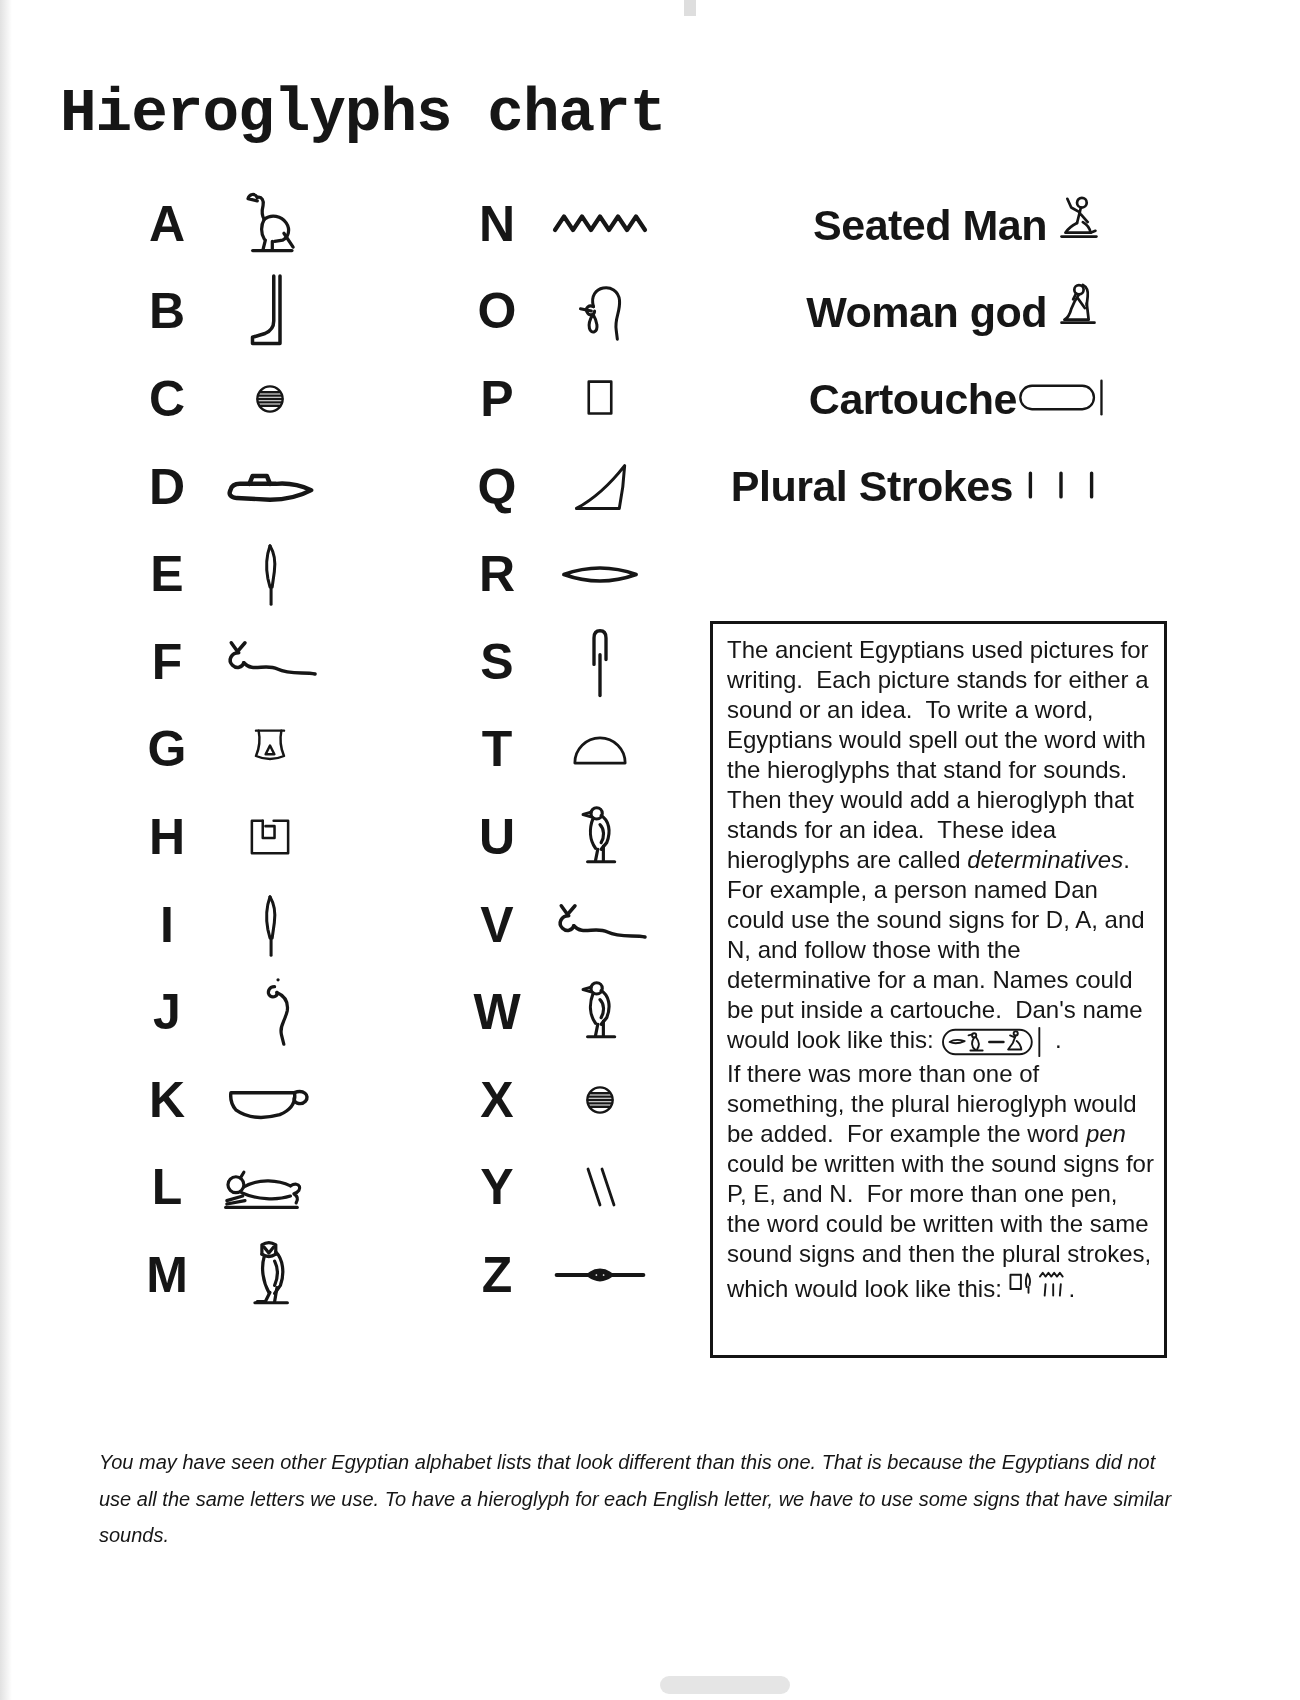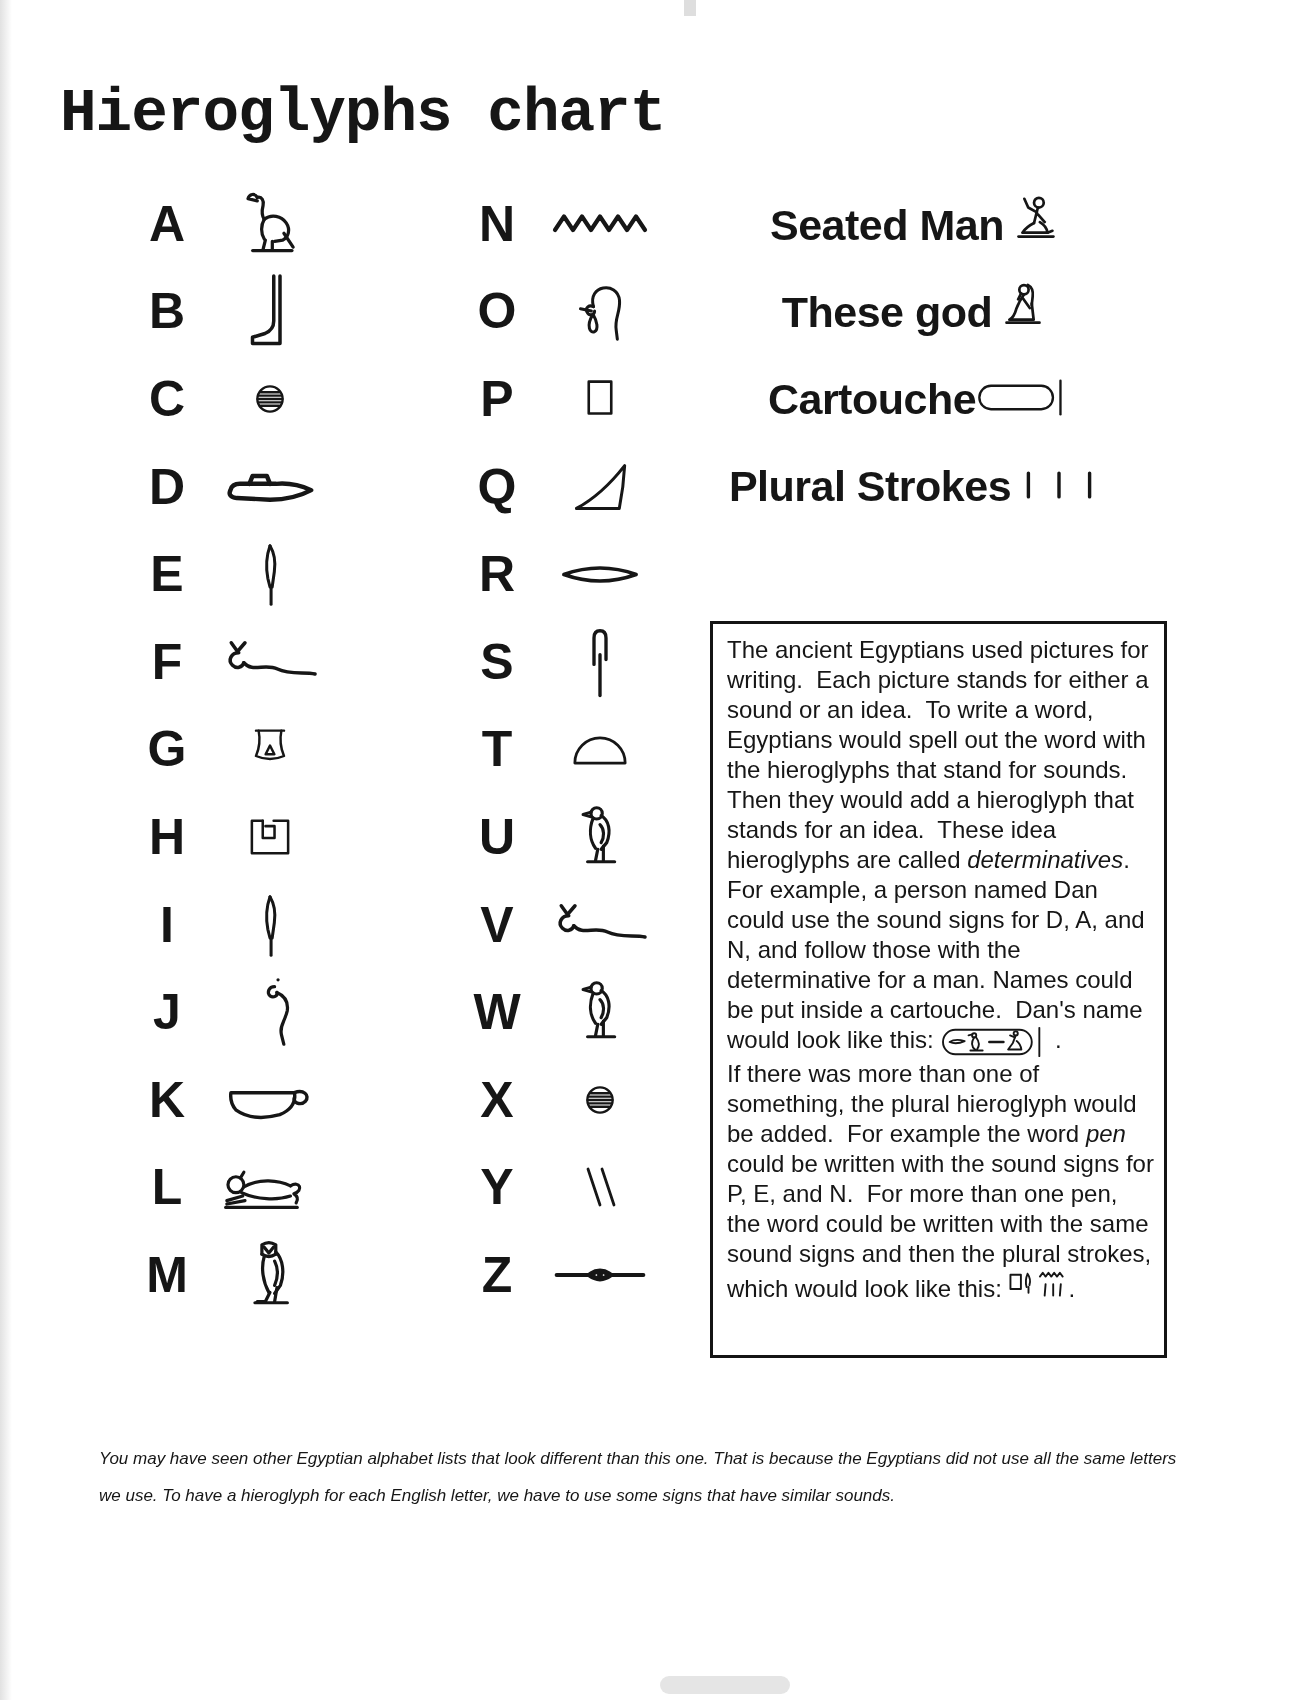--- a/index.html
+++ b/index.html
@@ -15,29 +15,29 @@
   .title{position:absolute;left:60px;top:38px;font-size:61px;font-weight:700;letter-spacing:-1px;font-family:Liberation Mono, monospace;}
 
   .alpha-col{position:absolute;top:180px;}
   .col1{left:132px;}
   .col2{left:462px;}
   .arow{height:87.6px;display:flex;align-items:center;}
   .letter{width:70px;text-align:center;font-size:50px;font-weight:700;}
   .glyphbox{width:135px;display:flex;justify-content:center;align-items:center;}
 
   .dets{position:absolute;left:727px;top:182px;width:382px;}
-  .det-row{height:87.1px;display:flex;align-items:center;justify-content:center;}
+  .det-row{height:87.1px;display:flex;align-items:center;justify-content:flex-end;}
   .det-label{font-size:43px;font-weight:700;letter-spacing:-0.5px;white-space:nowrap;}
 
   .info-box{position:absolute;left:710px;top:621px;width:457px;height:737px;
     border:3px solid #141414;box-sizing:border-box;padding:11px 9px 4px 14px;}
   .info-box p{margin:0;font-size:24px;line-height:30px;white-space:pre-wrap;}
 
   .footer{position:absolute;left:99px;top:1424px;width:1085px;
-    font-style:italic;font-size:17px;line-height:36.5px;}
+    font-style:italic;font-size:20px;line-height:36.5px;}
 
   svg.g{stroke:#161616;fill:none;stroke-width:2.8;stroke-linecap:round;stroke-linejoin:round;}
   svg.gi{stroke:#161616;fill:none;stroke-width:2;stroke-linecap:round;stroke-linejoin:round;vertical-align:middle;}
 </style>
 </head>
 <body>
 
 <svg width="0" height="0" style="position:absolute" aria-hidden="true">
 <defs>
   <symbol id="g-vulture" viewBox="0 0 64 64">
@@ -403,21 +403,21 @@
 </div>
 
 <div class="dets">
   <div class="det-row">
       <span class="det-label">Seated Man</span>
       <span><svg class="g" width="62" height="62" viewBox="0 0 64 64">
           <use href="#g-seated-man"></use>
         </svg></span>
     </div>
   <div class="det-row">
-      <span class="det-label">These god</span>
+      <span class="det-label">Woman god</span>
       <span><svg class="g" width="62" height="62" viewBox="0 0 64 64">
           <use href="#g-seated-god"></use>
         </svg></span>
     </div>
   <div class="det-row">
       <span class="det-label">Cartouche</span>
       <span><svg class="g" width="92" height="47" viewBox="0 0 110 56">
           <use href="#g-cartouche"></use>
         </svg></span>
     </div>

